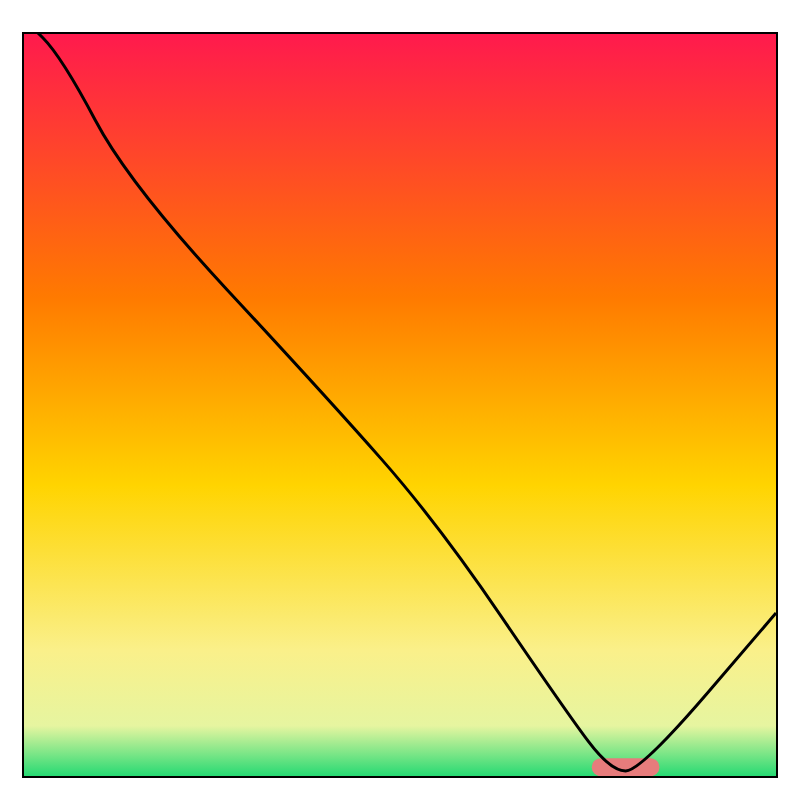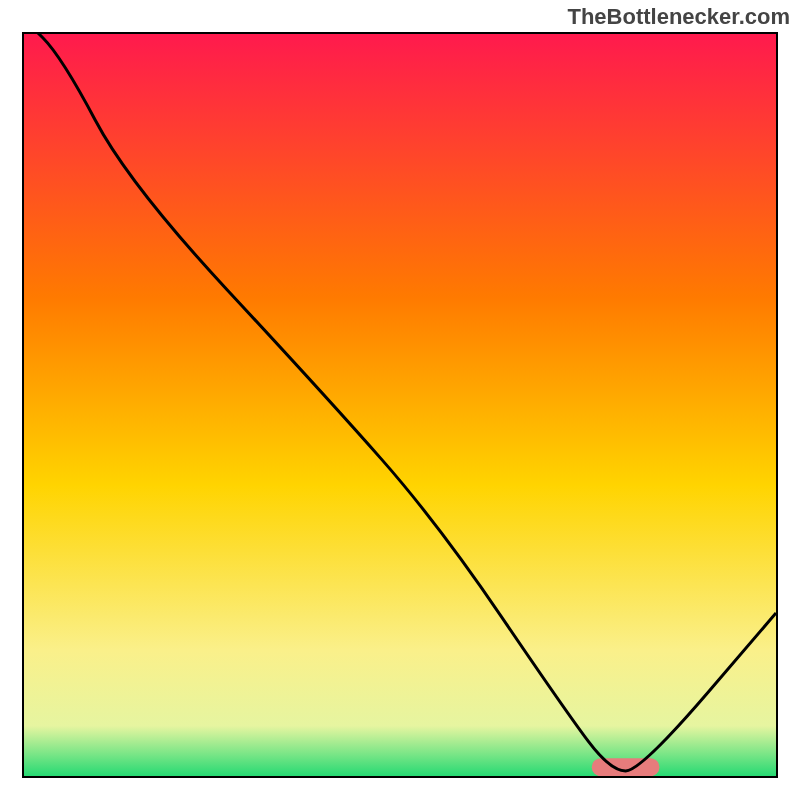--- a/index.html
+++ b/index.html
@@ -46,21 +46,20 @@
     position: absolute;
     inset: 0;
     z-index: 2;
   }
 </style>
 </head>
 <body>
 
 <div class="frame">
 
-  <div class="watermark">TheBottlenecker.com</div>
 
   <div class="plot-area">
 
     <svg class="gradient" viewBox="0 0 100 100" preserveAspectRatio="none">
       <defs>
         <linearGradient id="bg" x1="0" y1="0" x2="0" y2="1">
             <stop offset="0%" stop-color="#ff1a4d"></stop>
             <stop offset="35%" stop-color="#ff7a00"></stop>
             <stop offset="60%" stop-color="#ffd400"></stop>
             <stop offset="82%" stop-color="#faf08a"></stop>

